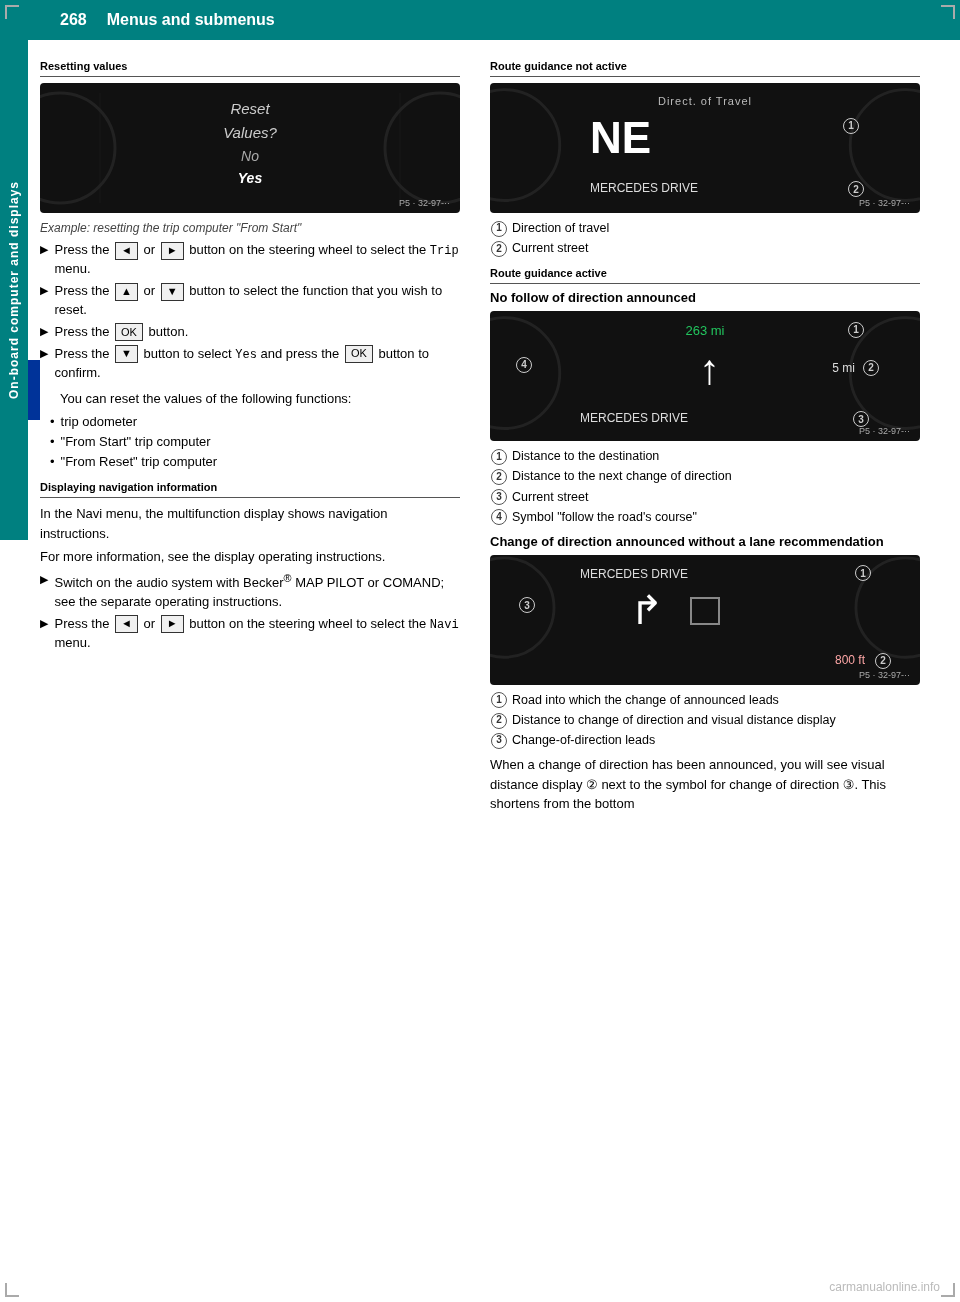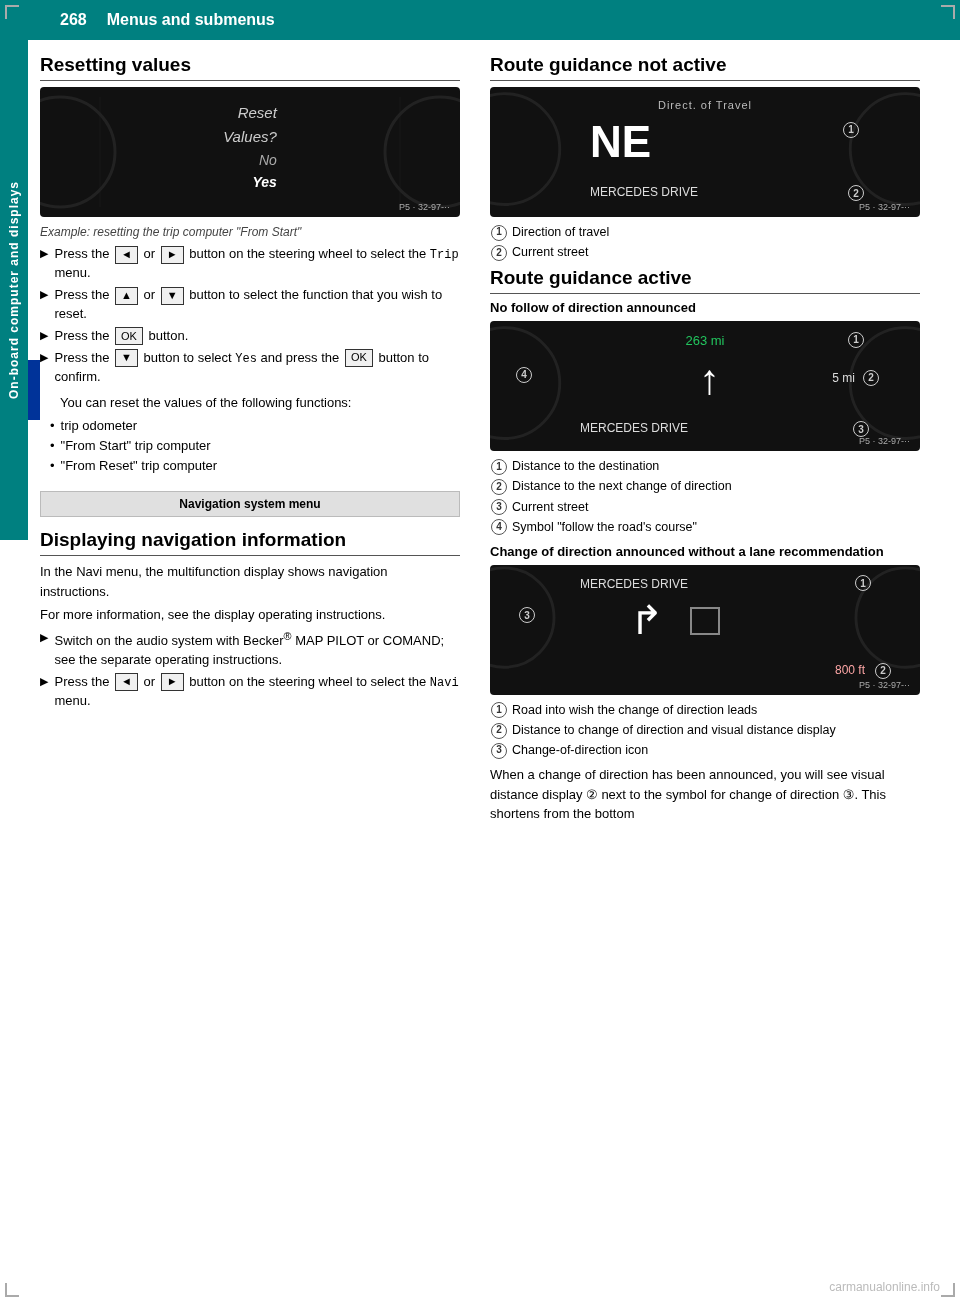--- a/index.html
+++ b/index.html
@@ -86,24 +86,24 @@
       padding: 0 10px 0 0;
     }
     .col-right {
       width: 450px;
       padding: 0 0 0 20px;
       border-left: none;
     }
 
     
     .section-title {
-      font-size: 19px;
+      font-size: 11px;
       font-weight: bold;
       margin-bottom: 4px;
-      margin-top: 4px;
+      margin-top: 10px;
     }
     .section-divider {
       border: none;
       border-top: 1px solid #555;
       margin-bottom: 6px;
     }
 
     
     .nav-box {
       background: #e0e0e0;
@@ -143,21 +143,21 @@
     
     .dash-reset-text {
       position: absolute;
       top: 50%;
       left: 50%;
       transform: translate(-50%, -55%);
       font-style: italic;
       color: #ddd;
       font-size: 14px;
       line-height: 1.6;
-      text-align: right;
+      text-align: center;
     }
 
     
     .dash-ne {
       position: relative;
     }
     .circle-num {
       display: inline-flex;
       align-items: center;
       justify-content: center;
@@ -367,21 +367,20 @@
     <div class="dot-bullet">
       <span class="dot">•</span>
       <span>"From Start" trip computer</span>
     </div>
     <div class="dot-bullet">
       <span class="dot">•</span>
       <span>"From Reset" trip computer</span>
     </div>
 
     
-    <div class="nav-box">Navigation system menu</div>
 
     
     <div class="section-title">Displaying navigation information</div>
     <hr class="section-divider">
 
     <p>In the Navi menu, the multifunction display shows navigation instructions.</p>
     <p>For more information, see the display operating instructions.</p>
 
     <div class="arrow-bullet">
       <span class="arr arr-right">▶</span>
@@ -486,29 +485,29 @@
       <div style="position:absolute;bottom:18px;right:55px;font-size:12px;color:#fca5a5;">800 ft</div>
       <div style="position:absolute;bottom:16px;right:28px;"><span class="circle-num circle-num-white" style="border-color:#ccc;color:#ccc;background:transparent;">2</span></div>
 
       <div style="position:absolute;top:42px;left:28px;"><span class="circle-num circle-num-white" style="border-color:#ccc;color:#ccc;background:transparent;">3</span></div>
       <span class="p5-label">P5 · 32-97-··</span>
     </div>
 
     <div class="caption-list">
       <div class="caption-item">
         <span class="cnum"><span class="circle-num">1</span></span>
-        <span>Road into wish the change of direction leads</span>
+        <span>Road into which the change of announced leads</span>
       </div>
       <div class="caption-item">
         <span class="cnum"><span class="circle-num">2</span></span>
         <span>Distance to change of direction and visual distance display</span>
       </div>
       <div class="caption-item">
         <span class="cnum"><span class="circle-num">3</span></span>
-        <span>Change-of-direction icon</span>
+        <span>Change-of-direction leads</span>
       </div>
     </div>
 
     <p>When a change of direction has been announced, you will see visual distance display ② next to the symbol for change of direction ③. This shortens from the bottom</p>
 
   </div>
 </div>
 
 <div style="position:absolute;bottom:8px;right:20px;font-size:12px;color:#bbb;">carmanualonline.info</div>
 

